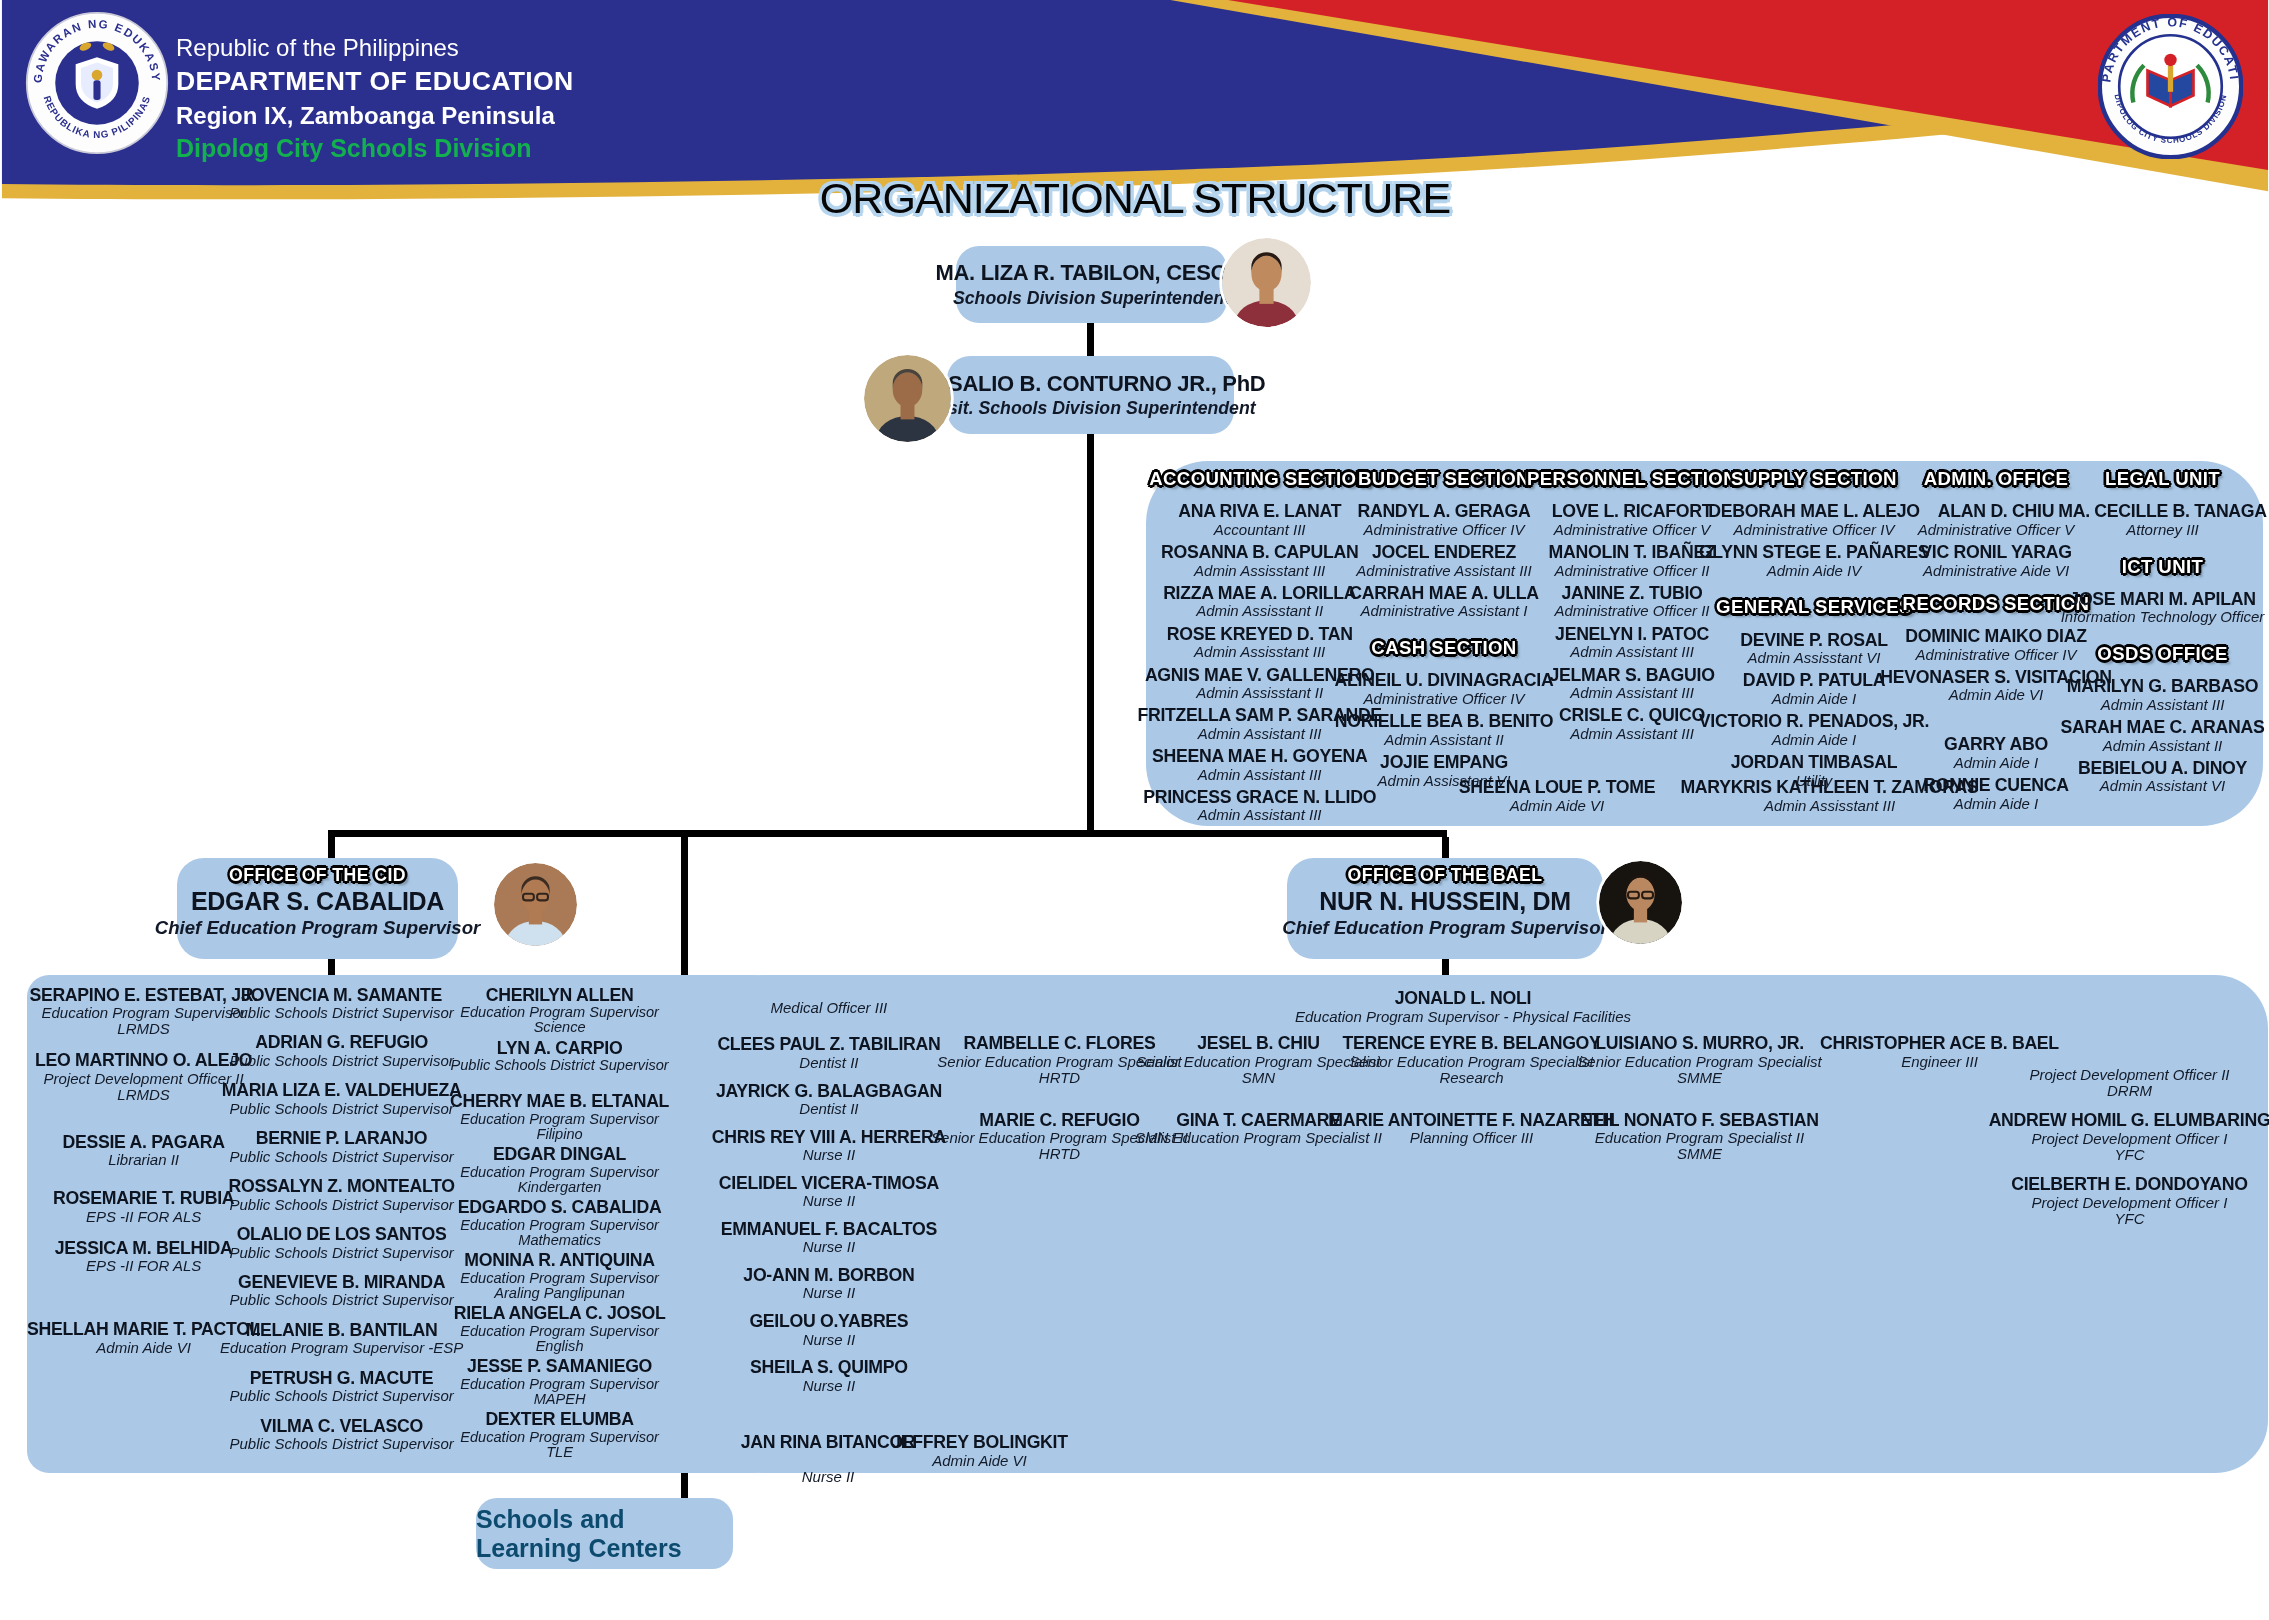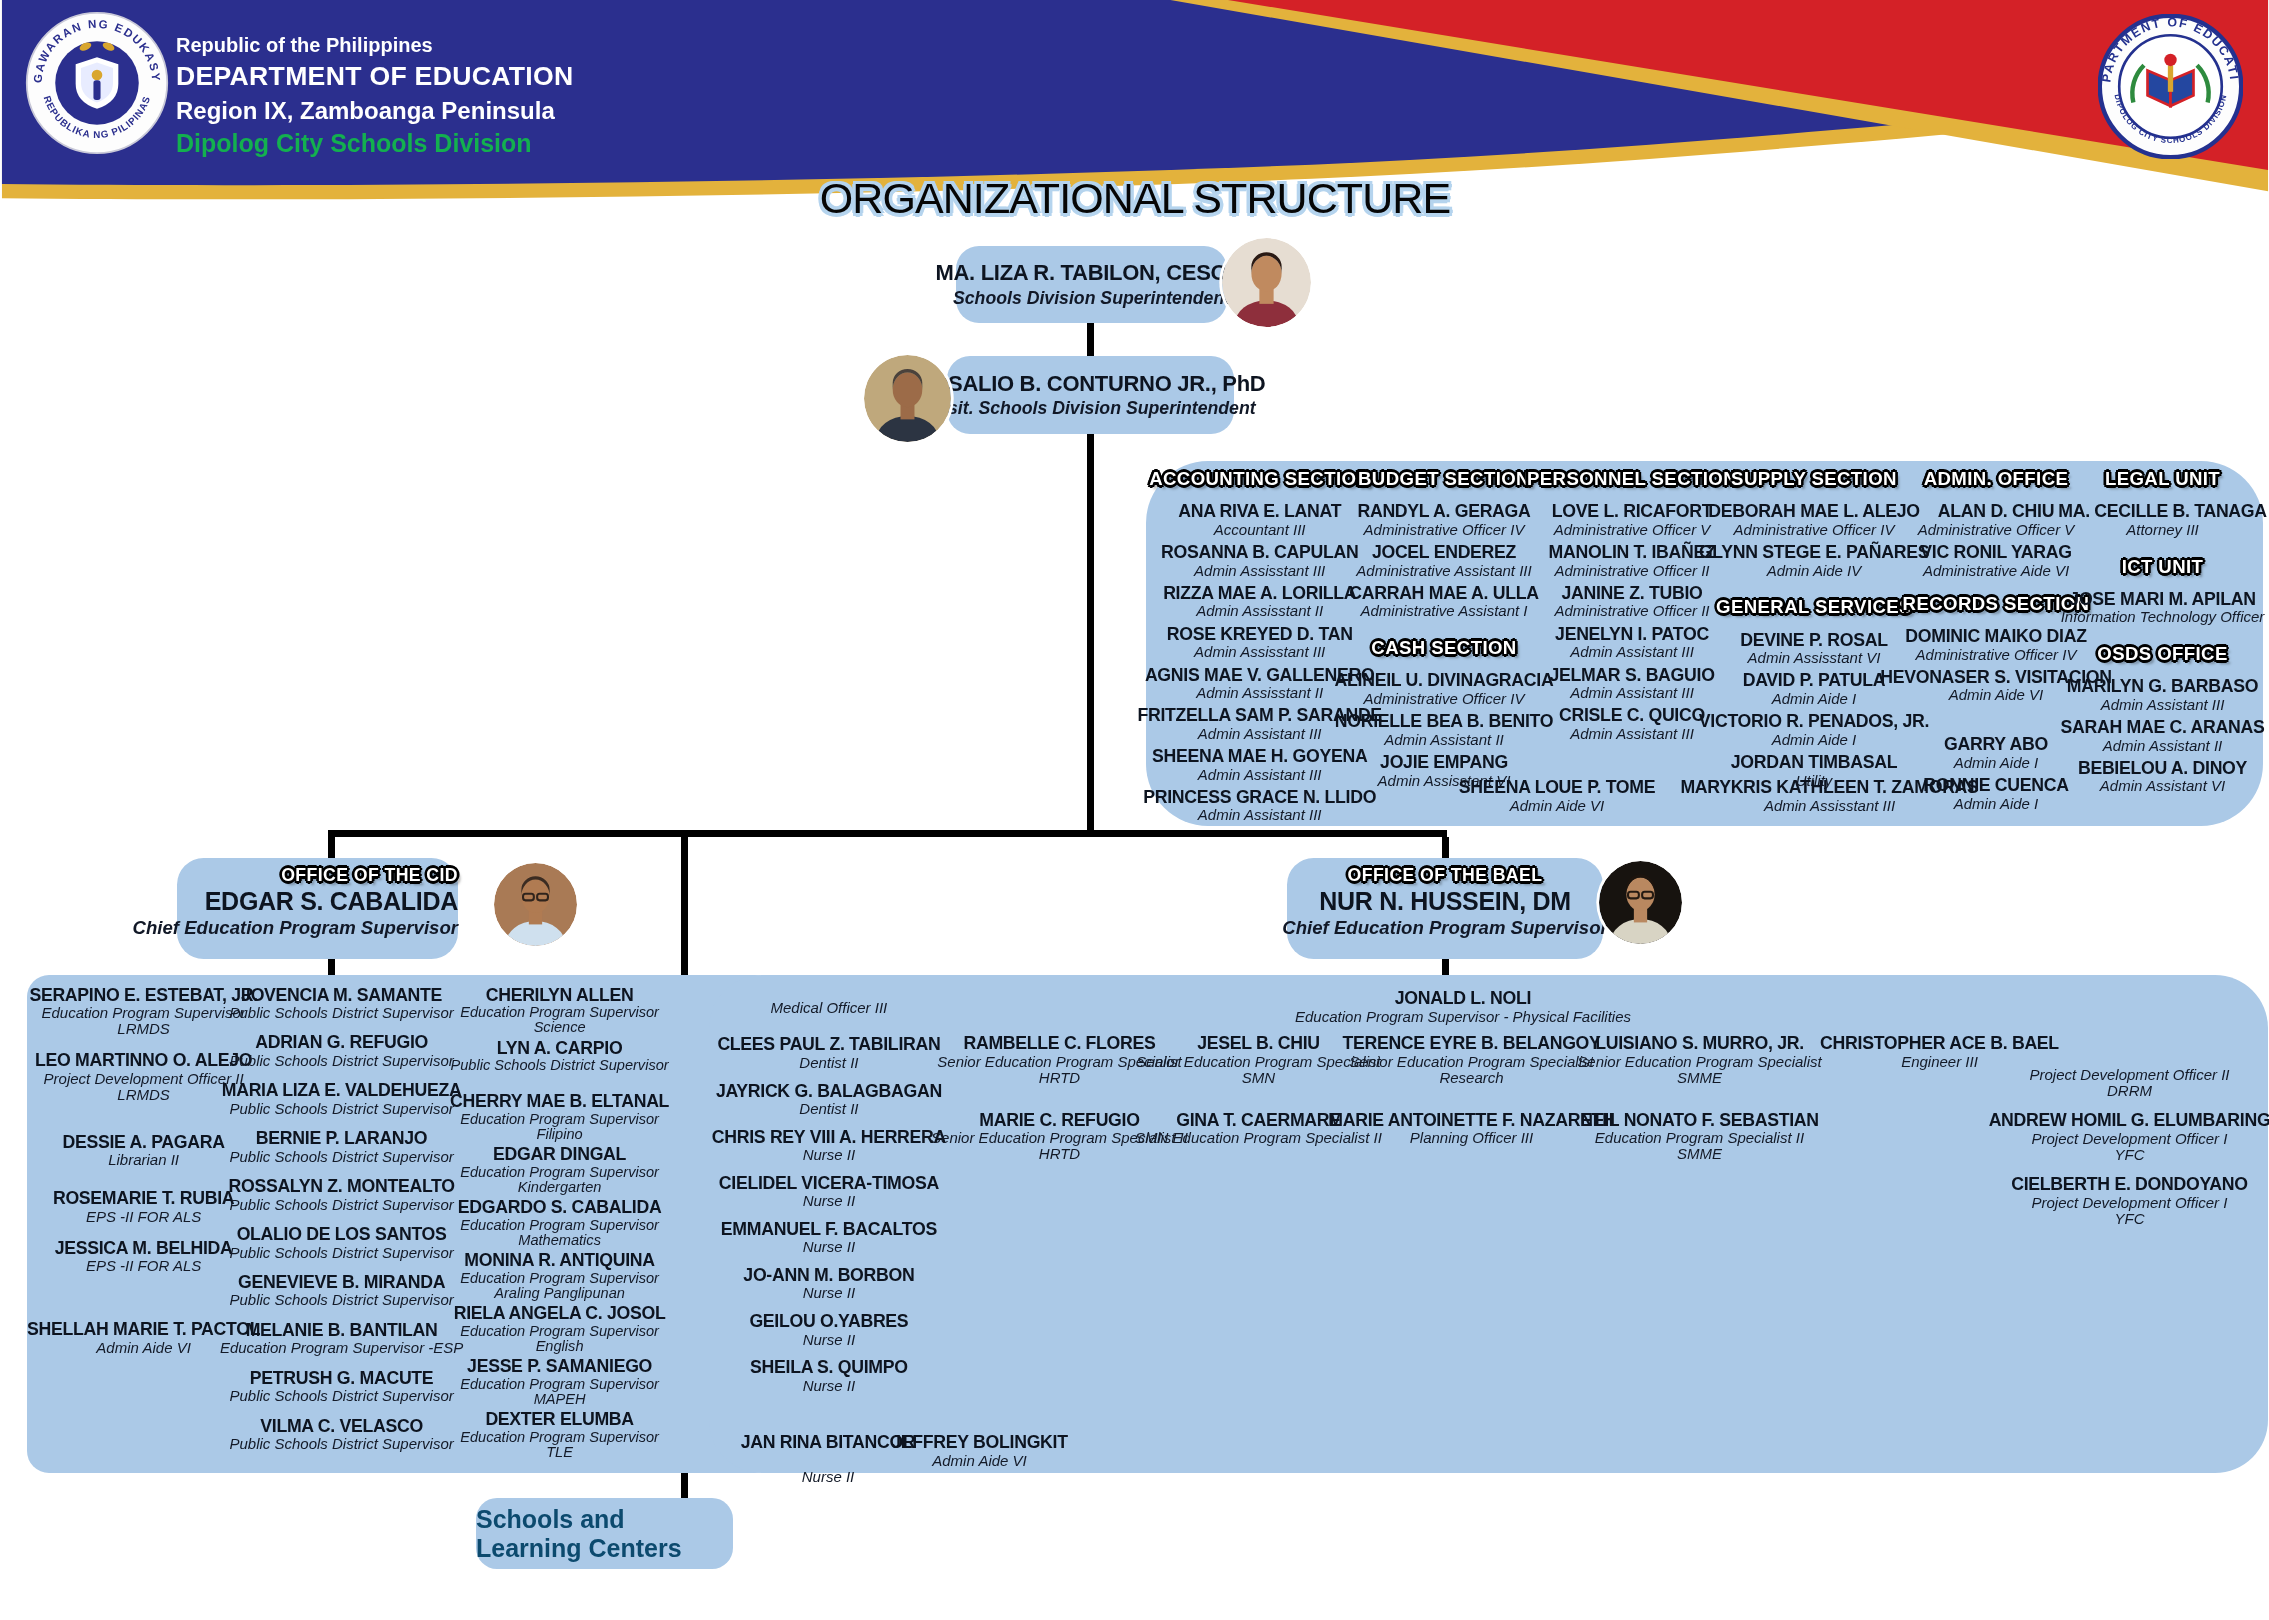--- a/index.html
+++ b/index.html
@@ -2,21 +2,21 @@
 <html style="font-size:14px"><head>
 <meta charset="utf-8">
 <style>
   html,body{margin:0;padding:0;background:#fff;}
   #stage{position:relative;width:2270px;height:1621px;background:#fff;overflow:hidden;
          font-family:"Liberation Sans",sans-serif;}
 
   
   #banner{position:absolute;left:0;top:0;width:2270px;height:239px;}
   .hdr-text{position:absolute;left:176px;top:34px;display:flex;flex-direction:column;gap:4.4px;}
-  .hdr-text .h1{color:#fff;font-size:20px;font-weight:700;}
+  .hdr-text .h1{color:#fff;font-size:24px;font-weight:400;}
   .hdr-text .h2{color:#fff;font-size:26.6px;font-weight:800;letter-spacing:0.3px;}
   .hdr-text .h3{color:#fff;font-size:24px;font-weight:700;}
   .hdr-text .h4{color:#13b04f;font-size:25px;font-weight:800;}
 
   
   #page-title{position:absolute;left:0;top:174px;width:2270px;text-align:center;
     font-size:43px;font-weight:400;letter-spacing:-0.9px;color:#060606;
     text-shadow:-3.5px 0 #b5d4ee,3.5px 0 #b5d4ee,0 -3.5px #b5d4ee,0 3.5px #b5d4ee,
                 -2.7px -2.7px #b5d4ee,2.7px 2.7px #b5d4ee,-2.7px 2.7px #b5d4ee,2.7px -2.7px #b5d4ee;}
 
@@ -453,21 +453,21 @@
     <div class="osds-straddler" style="left:278px;width:266px;">
       <div class="f-n">SHEENA LOUE P. TOME</div>
       <div class="f-t">Admin Aide VI</div>
     </div>
     <div class="osds-straddler" style="left:546px;width:275px;">
       <div class="f-n">MARYKRIS KATHLEEN T. ZAMORAS</div>
       <div class="f-t">Admin Assisstant III</div>
     </div>
   </div>
 
-  <div class="bluebox headbox" style="left:177px;top:858px;width:281px;align-items:flex-end;">
+  <div class="bluebox headbox" style="left:177px;top:858px;width:281px;">
     <div class="sec-label">OFFICE OF THE CID</div>
     <div class="off-name">EDGAR S. CABALIDA</div>
     <div class="off-title">Chief Education Program Supervisor</div>
   </div>
   <svg class="avatar" style="left:494px;top:863px;--bg:#a97a55;--skin:#b07b52;--shirt:#cfe0ee;--hair:#3b2c22;--glasses:#30241c;" width="83" height="83" viewBox="0 0 100 100">
       <use href="#person"></use>
     </svg>
 
   <div class="bluebox headbox" style="left:1287px;top:858px;width:316px;">
     <div class="sec-label">OFFICE OF THE BAEL</div>

